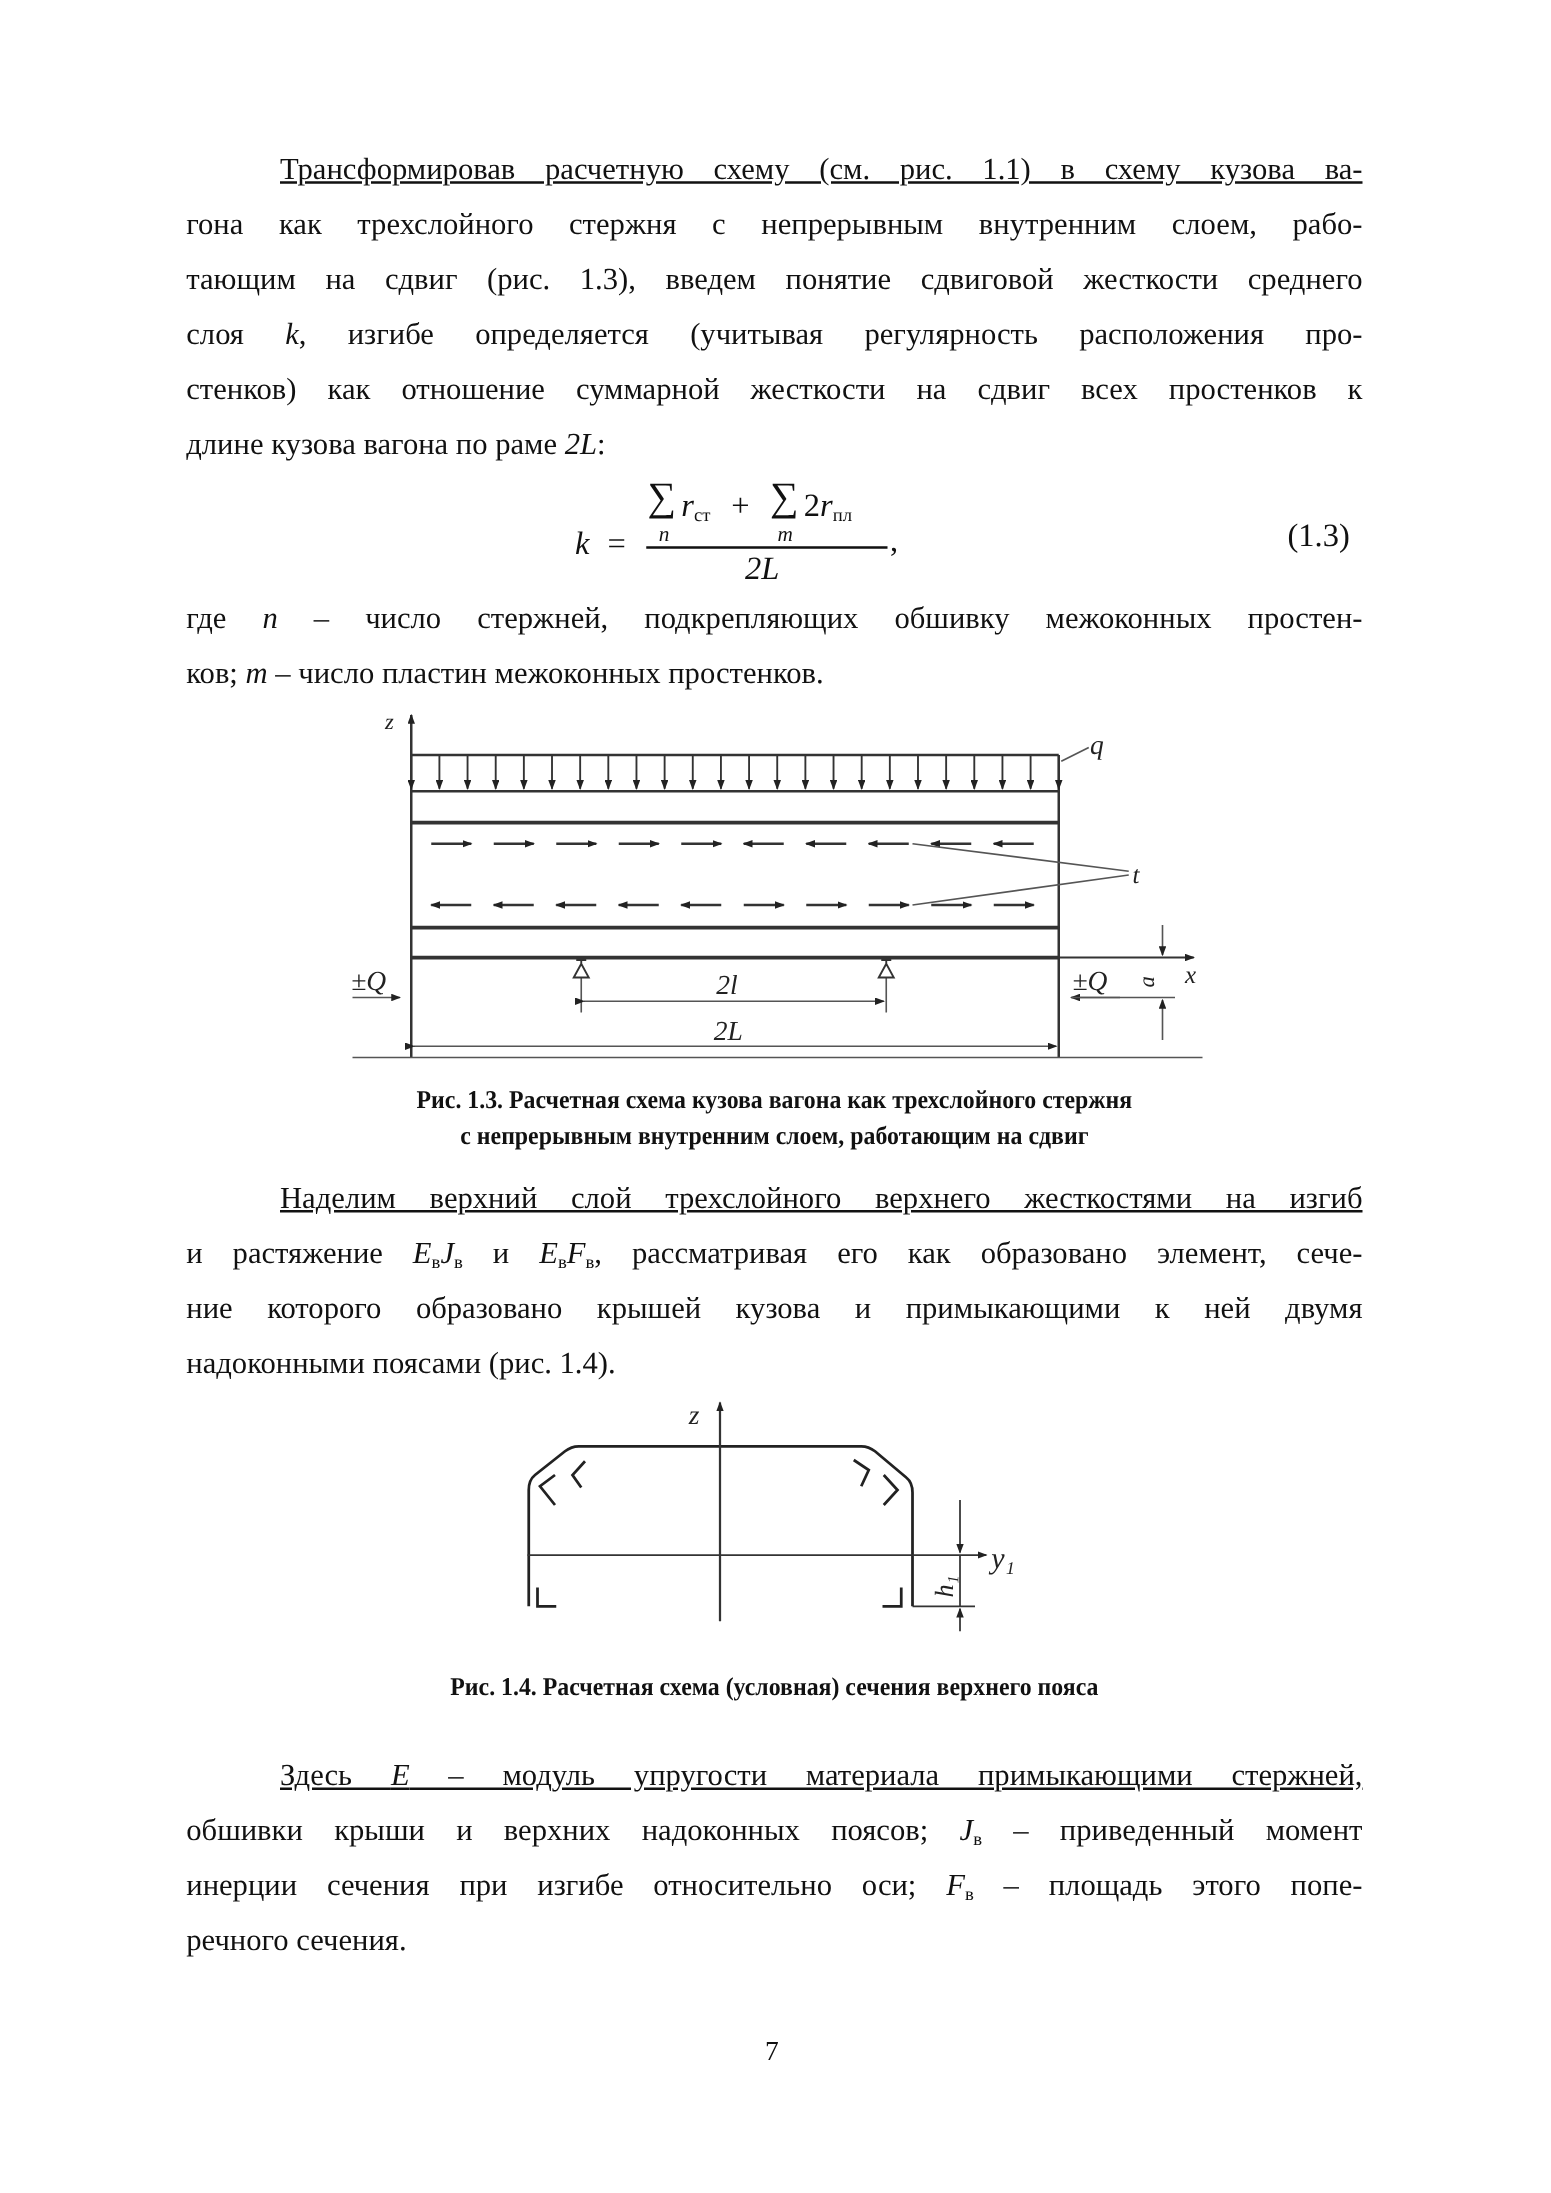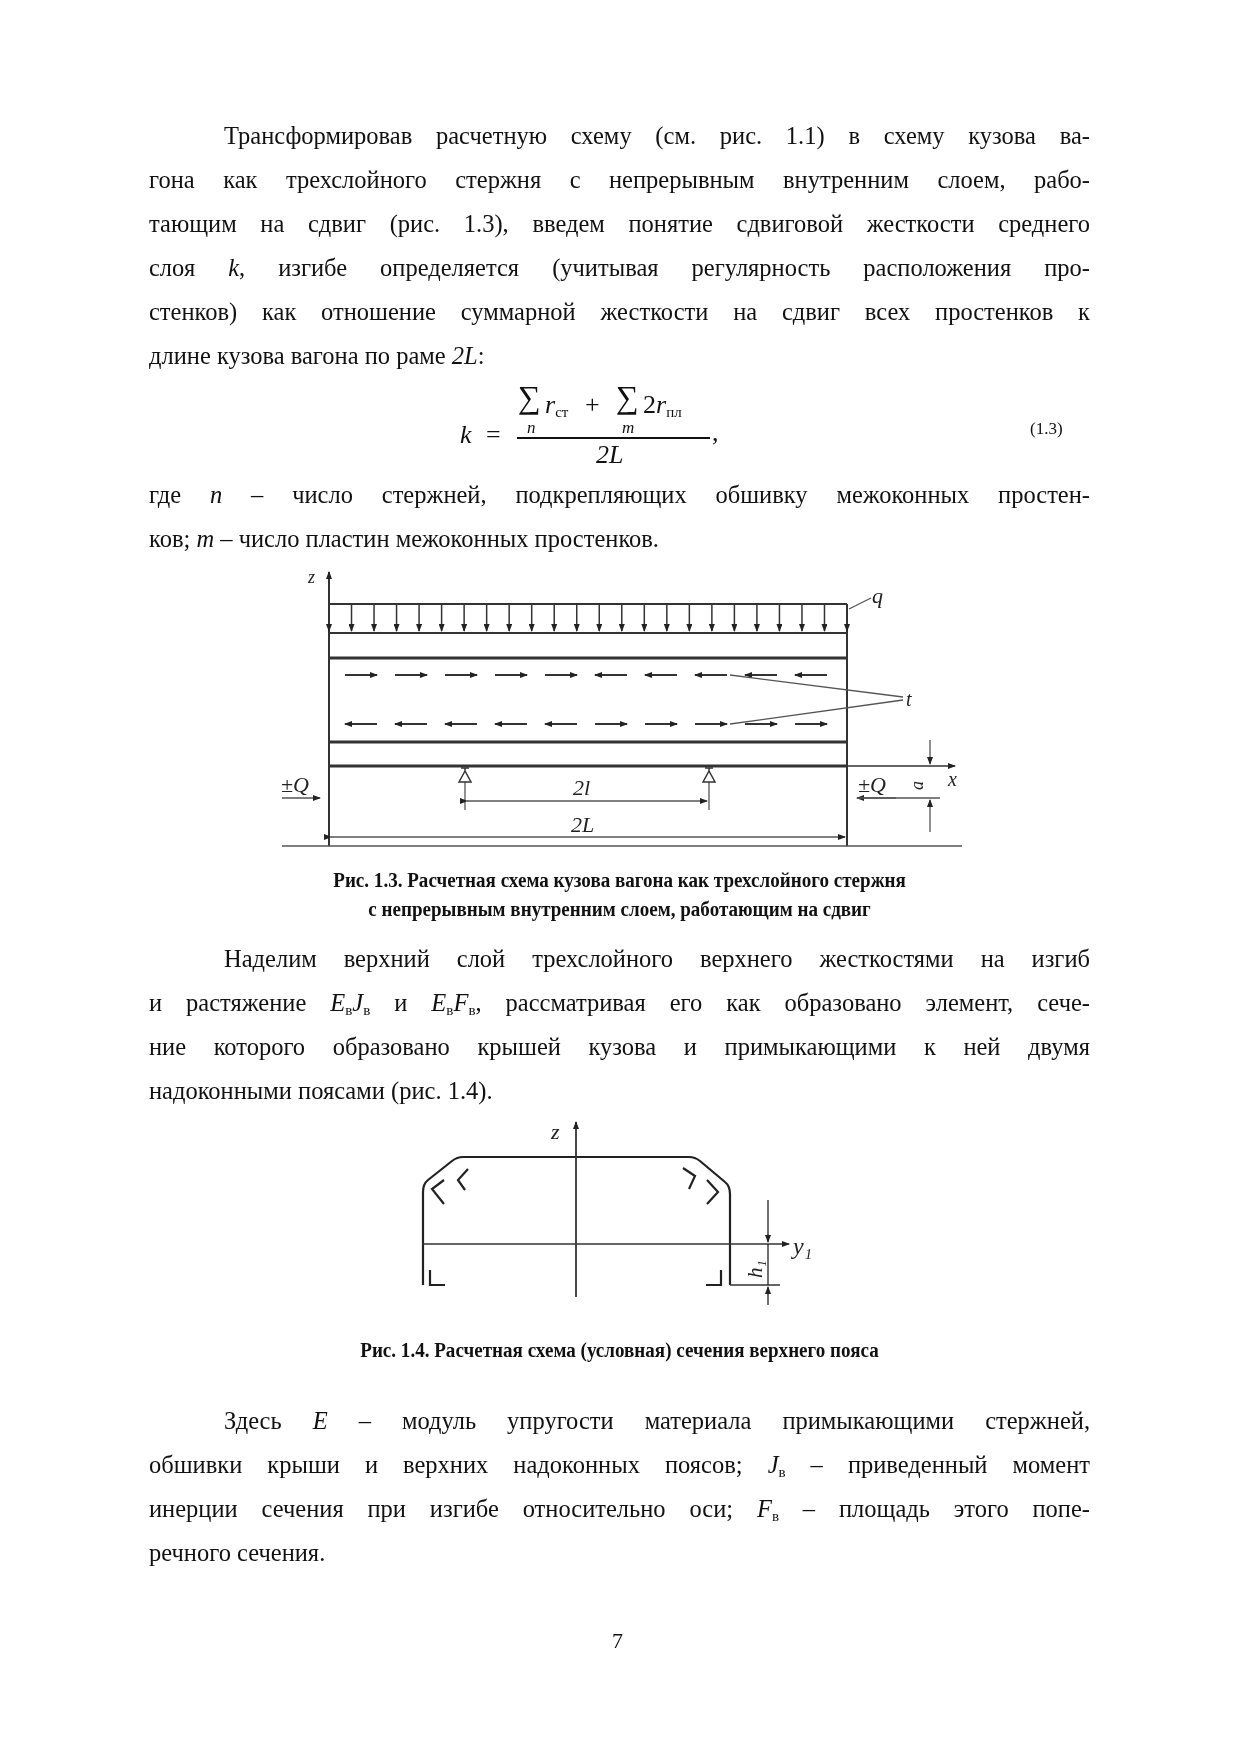--- a/index.html
+++ b/index.html
@@ -1,29 +1,29 @@
 <!DOCTYPE html>
 <html><head>
 <meta charset="utf-8">
 <style>
   html, body { margin: 0; padding: 0; background: #ffffff; }
   body { width: 1241px; height: 1754px; position: relative; overflow: hidden;
          font-family: "Liberation Serif", "DejaVu Serif", serif; color: #111; }
   .line { position: absolute; font-size: 24.5px; line-height: 30px; white-space: nowrap; }
   .just { left: 149px; width: 941px; text-align: justify; text-align-last: justify; }
-  .just.indent { left: 224px; width: 866px; }
+  .just.indent { left: 224px; width: 866px; text-decoration: underline; }
   i, .it { font-style: italic; }
   sub { font-size: 15px; vertical-align: -4px; line-height: 0; }
   .cap { position: absolute; left: 149px; width: 941px; text-align: center;
          font-weight: bold; font-size: 20.5px; line-height: 26px; transform: scaleX(0.93); transform-origin: center; }
   .eq { position: absolute; font-style: italic; font-size: 26px; line-height: 30px; white-space: nowrap; text-align: right; }
   .eqn { font-style: normal; }
   .eq-small { position: absolute; font-style: italic; font-size: 17px; line-height: 20px; }
   .sigma { position: absolute; font-size: 32px; line-height: 34px; font-style: normal; }
-  .eqnum { position: absolute; left: 1030px; top: 414px; font-size: 17px; line-height: 30px; }
+  .eqnum { position: absolute; left: 1030px; top: 414px; font-size: 26px; line-height: 30px; }
   .pagenum { position: absolute; left: 612px; top: 1626px; font-size: 22px; line-height: 30px; }
   svg { position: absolute; left: 0; top: 0; overflow: visible; }
   .flabel { font-family: "Liberation Serif", serif; font-style: italic; fill: #222; }
 </style>
 </head>
 <body>
 
 <div>
   <div class="line just indent" style="top:121px">Трансформировав расчетную схему (см. рис. 1.1) в схему кузова ва-</div>
   <div class="line just" style="top:165px">гона как трехслойного стержня с непрерывным внутренним слоем, рабо-</div>

